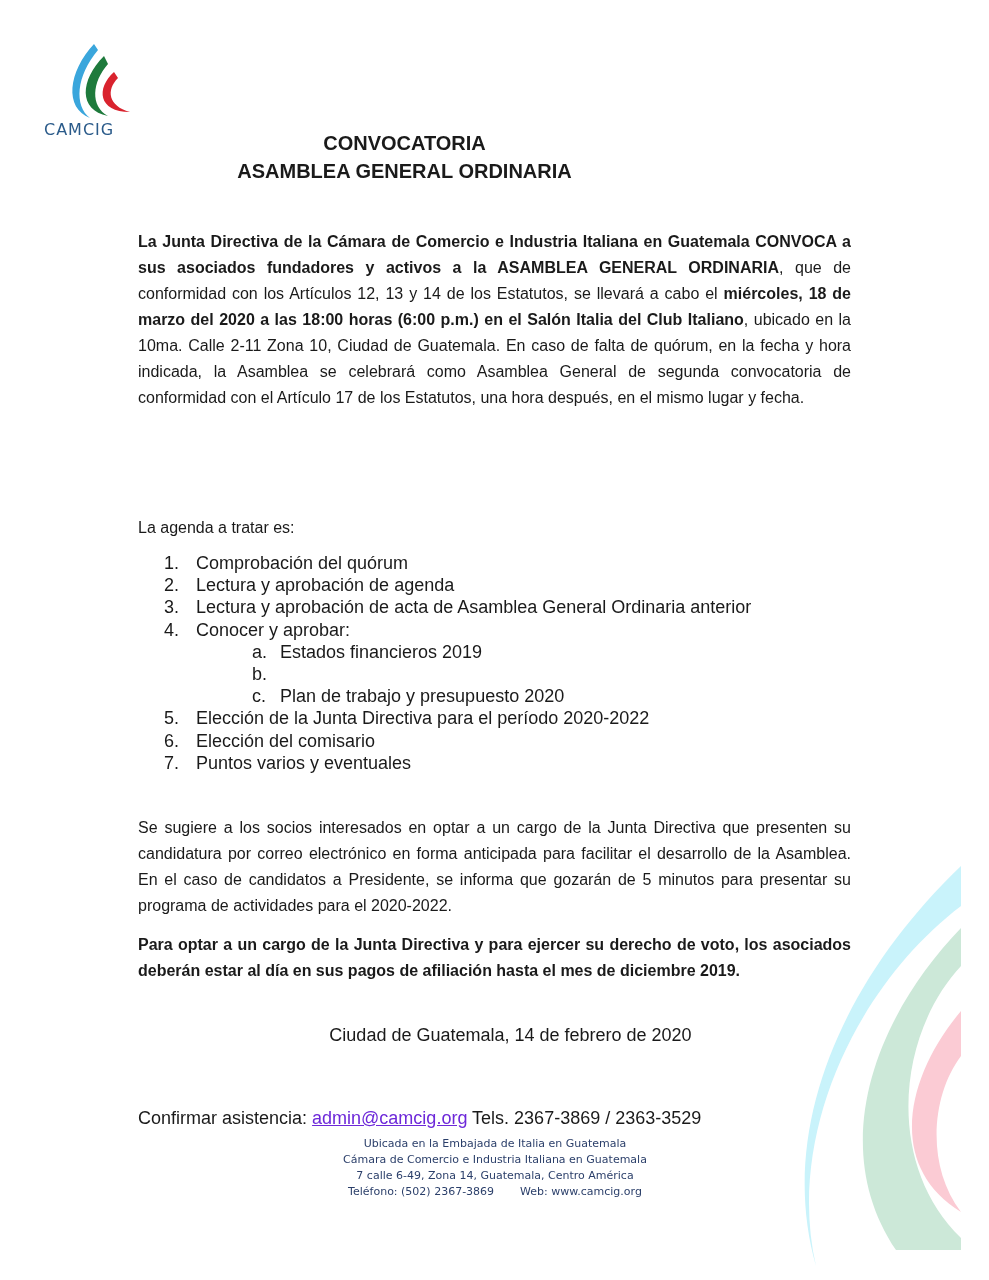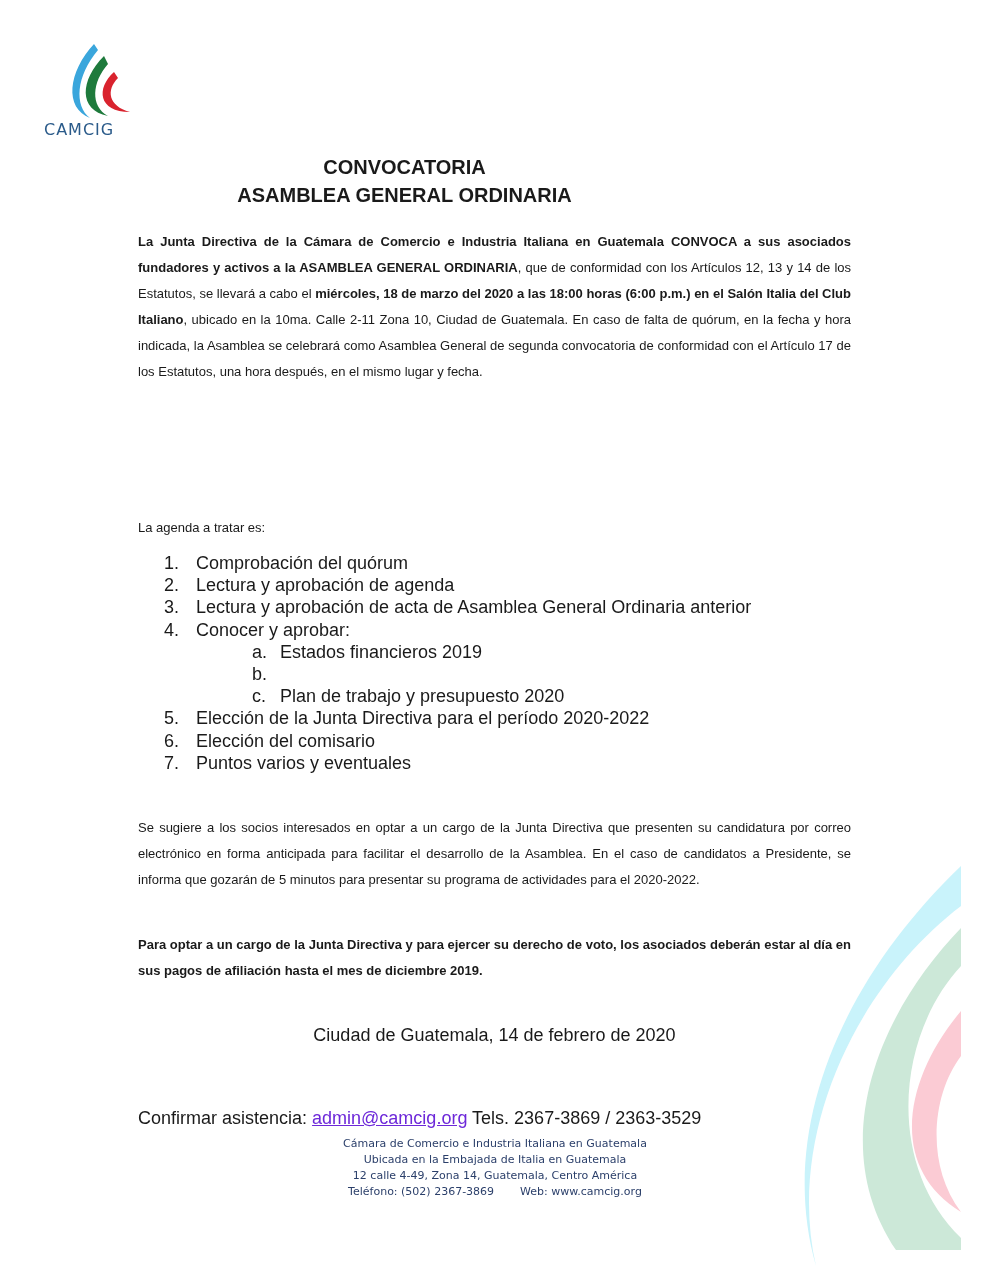--- a/index.html
+++ b/index.html
@@ -9,37 +9,37 @@
   }
   .logo { position: absolute; left: 40px; top: 42px; width: 122px; height: 104px; }
   .logo svg { position: absolute; left: 20px; top: 0; }
   .logo-text {
     position: absolute; left: 4px; top: 78px; font-size: 16px; letter-spacing: 1px;
     color: #2b5b8a; font-family: "DejaVu Sans", sans-serif;
   }
   .deco { position: absolute; right: 28px; top: 866px; }
   .title {
     position: absolute; left: 0; width: 809px; text-align: center;
-    font-weight: bold; font-size: 20px; line-height: 28px; top: 153px;
+    font-weight: bold; font-size: 20px; line-height: 28px; top: 129px;
   }
   .content {
-    position: absolute; left: 138px; width: 713px; font-size: 13px; line-height: 26px;
+    position: absolute; left: 138px; width: 713px; font-size: 16px; line-height: 26px;
     text-align: justify;
   }
   .p1 { top: 229px; }
   .agenda-intro { top: 503px; margin-top: 12px; }
   .agenda { position: absolute; left: 164px; top: 552px; font-size: 18px; line-height: 22.2px; }
   .agenda .item { display: flex; }
   .agenda .num { width: 32px; }
   .agenda .sub { padding-left: 88px; }
   .agenda .sub .num { width: 28px; }
   .p2 { top: 815px; }
   .p3 { top: 932px; font-weight: bold; }
   .date-line { position: absolute; left: 0; width: 989px; text-align: center; top: 1025px; font-size: 18px; padding-left: 0; }
-  .date-line span { position: relative; left: 0; }
+  .date-line span { position: relative; left: 16px; }
   .confirm { position: absolute; left: 138px; top: 1108px; font-size: 18px; }
   .confirm a { color: #6d28d9; text-decoration: underline; }
   .footer {
     position: absolute; left: 290px; width: 410px; top: 1136px; text-align: center;
     font-family: "DejaVu Sans", sans-serif; font-size: 11px; line-height: 16px; color: #2b3f6a;
   }
   .footer .tab { display: inline-block; width: 26px; }
   b { font-weight: bold; }
 </style>
 </head>
@@ -116,17 +116,17 @@
 <div class="content p2">Se sugiere a los socios interesados en optar a un cargo de la Junta Directiva que presenten su candidatura por correo electrónico en forma anticipada para facilitar el desarrollo de la Asamblea. En el caso de candidatos a Presidente, se informa que gozarán de 5 minutos para presentar su programa de actividades para el 2020-2022.</div>
 <div class="content p3">Para optar a un cargo de la Junta Directiva y para ejercer su derecho de voto, los asociados deberán estar al día en sus pagos de afiliación hasta el mes de diciembre 2019.</div>
 
 <div class="date-line"><span>Ciudad de Guatemala, 14 de febrero de 2020</span></div>
 
 <div class="confirm">
   <span>Confirmar asistencia: </span><a href="#">admin@camcig.org</a><span> Tels. 2367-3869 / 2363-3529</span>
 </div>
 
 <div class="footer">
+  <div>Ubicada en la Embajada de Italia en Guatemala</div>
   <div>Cámara de Comercio e Industria Italiana en Guatemala</div>
-  <div>Ubicada en la Embajada de Italia en Guatemala</div>
-  <div>12 calle 4-49, Zona 14, Guatemala, Centro América</div>
+  <div>7 calle 6-49, Zona 14, Guatemala, Centro América</div>
   <div><span>Teléfono: (502) 2367-3869</span><span class="tab"></span><span>Web: www.camcig.org</span></div>
 </div>
 
 </body></html>

